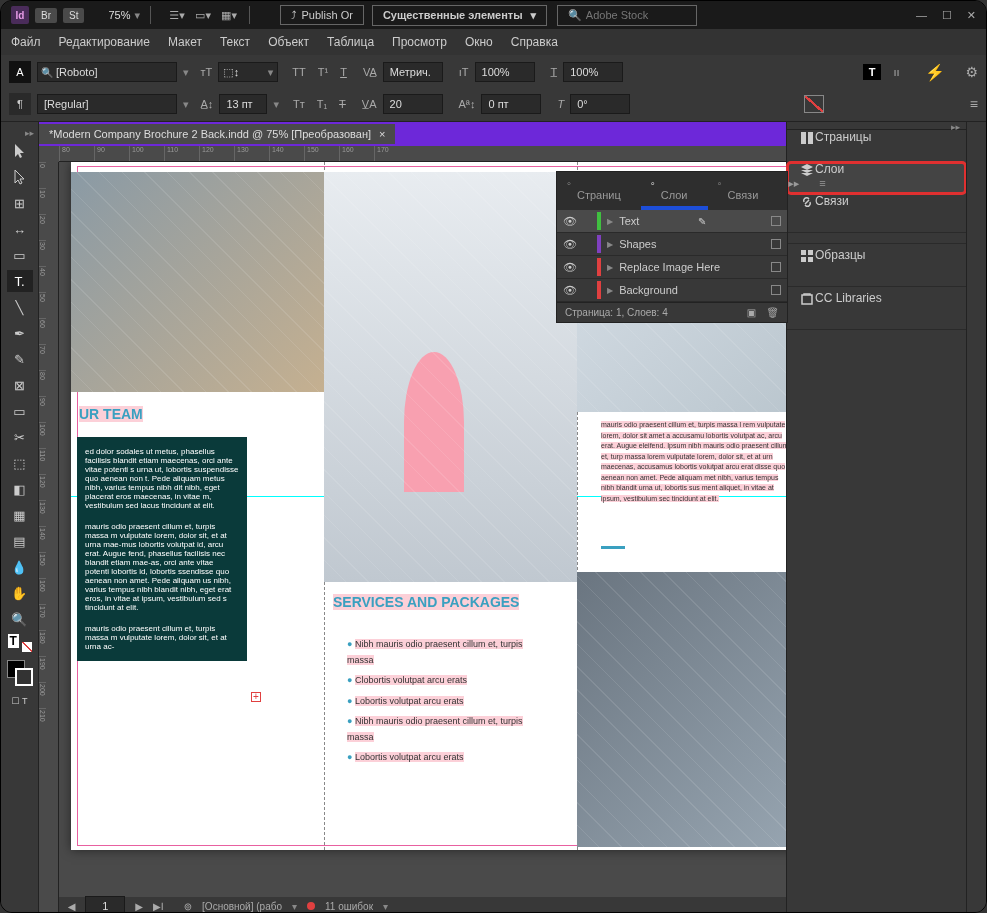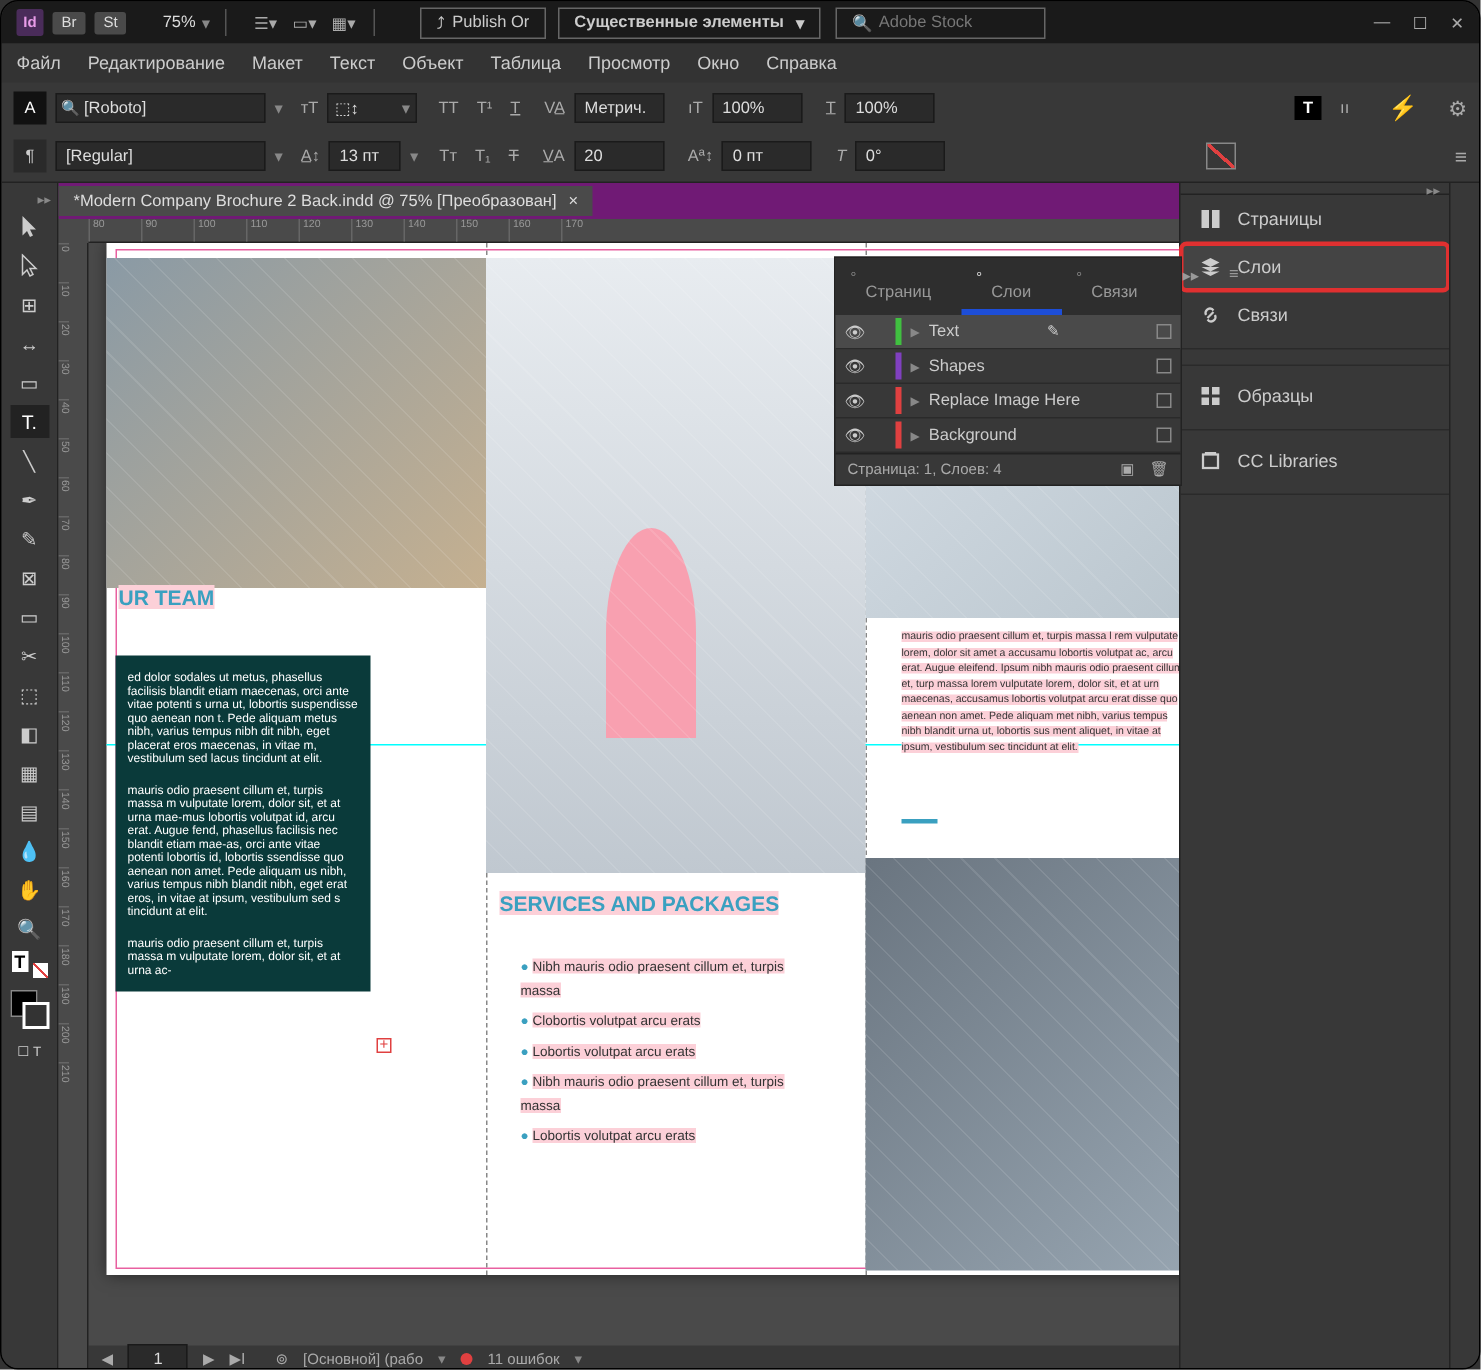--- a/index.html
+++ b/index.html
@@ -26,21 +26,21 @@
 .main { display:flex; height:calc(100% - 118px); }
 .toolbox { width:38px; background:#383838; display:flex; flex-direction:column; align-items:center; padding:6px 0; gap:4px; border-right:1px solid #222; }
 .toolbox .collapse { width:100%; height:8px; display:flex; justify-content:flex-end; padding-right:4px; color:#888; font-size:9px; }
 .tool { width:26px; height:22px; display:flex; align-items:center; justify-content:center; cursor:pointer; font-size:13px; color:#ccc; }
 .tool.sel { background:#222; color:#fff; }
 .tool svg { width:16px; height:16px; }
 .fillstroke { width:26px; height:26px; position:relative; margin-top:4px; }
 .fs-fill { width:18px; height:18px; border:1px solid #888; background:#000; position:absolute; top:0; left:0; }
 .fs-stroke { width:18px; height:18px; border:2px solid #fff; background:#333; position:absolute; bottom:0; right:0; }
 .docarea { flex:1; display:flex; flex-direction:column; background:#4a4a4a; position:relative; overflow:hidden; }
-.tabbar { height:24px; background:#701a75; display:flex; align-items:center; }
+.tabbar { height:24px; background:#6d28d9; display:flex; align-items:center; }
 .doctab { background:#4a4a4a; padding:4px 10px; font-size:11px; color:#ddd; display:flex; align-items:center; gap:8px; }
 .ruler { position:absolute; background:#4a4a4a; font-size:7px; color:#999; z-index:2; }
 .ruler.h { top:24px; left:20px; right:0; height:16px; display:flex; border-bottom:1px solid #222; }
 .ruler.v { top:40px; left:0; width:20px; bottom:0; border-right:1px solid #222; }
 .ruler.h span { width:35px; text-align:left; border-left:1px solid #666; padding-left:2px; }
 .ruler.v span { display:block; height:26px; border-top:1px solid #666; writing-mode:vertical-lr; padding-top:1px; }
 .canvas { position:absolute; top:40px; left:20px; right:0; bottom:18px; background:#4a4a4a; overflow:hidden; }
 .page { position:absolute; top:0; left:12px; width:760px; height:688px; background:#fff; box-shadow:0 0 10px rgba(0,0,0,.5); }
 .guide { position:absolute; }
 .guide.m { border:1px solid #e860a0; top:4px; left:6px; right:6px; bottom:4px; pointer-events:none; }
@@ -76,21 +76,21 @@
 .layer.sel { background:#4a4a4a; }
 .eye { width:14px; margin-right:8px; }
 .lcolor { width:4px; height:18px; margin-right:6px; }
 .lchev { margin-right:6px; color:#888; font-size:8px; }
 .ltarget { margin-left:auto; width:10px; height:10px; border:1px solid #888; }
 .pen-ic { margin-left:auto; margin-right:6px; font-size:10px; }
 .pf-footer { display:flex; align-items:center; padding:4px 8px; font-size:10px; color:#aaa; border-top:1px solid #222; }
 .pf-footer .pbtn { margin-left:auto; }
 .rpanels { width:180px; background:#383838; border-left:1px solid #222; }
 .rp-collapse { height:8px; text-align:right; padding-right:6px; font-size:9px; color:#888; border-bottom:1px solid #222; }
-.rpanel { display:flex; align-items:center; height:32px; padding:0 12px; gap:10px; font-size:12px; cursor:pointer; }
+.rpanel { display:flex; align-items:flex-start; height:32px; padding:0 12px; font-size:12px; cursor:pointer; }
 .rpanel.highlighted { background:#444; outline:3px solid #e03030; outline-offset:-2px; border-radius:4px; }
 .rp-group { border-bottom:1px solid #2a2a2a; padding-bottom:6px; margin-bottom:4px; }
 .rpanel svg { width:16px; height:16px; }
 .extrabar { width:20px; background:#383838; border-left:1px solid #222; display:flex; flex-direction:column; align-items:center; padding-top:30px; gap:20px; color:#aaa; }
 .rounded { border-radius:12px; overflow:hidden; border:1px solid #000; }
 </style>
 </head>
 <body class="rounded">
 
 <div class="titlebar">
@@ -265,21 +265,21 @@
         <div class="guide m"></div>
         <div class="guide c1"></div>
         <div class="guide c2"></div>
         <div class="guide h1"></div>
         <div class="img-ph img1"></div>
         <div class="img-ph img2">
             <div class="person" style="top:180px;left:80px;width:60px;height:140px"></div>
           </div>
         <div class="img-ph img3"></div>
         <div class="img-ph img4"></div>
-        <div class="txt hdr" style="top:228px;left:8px"><span class="hl">UR TEAM</span></div>
+        <div class="txt hdr" style="top:244px;left:8px"><span class="hl">UR TEAM</span></div>
         <div class="txt dark" style="top:275px;left:6px">
           <div class="hl" style="background:#0a3a3a">ed dolor sodales ut metus, phasellus facilisis blandit etiam maecenas, orci ante vitae potenti s urna ut, lobortis suspendisse quo aenean non t. Pede aliquam metus nibh, varius tempus nibh dit nibh, eget placerat eros maecenas, in vitae m, vestibulum sed lacus tincidunt at elit.</div>
           <div style="height:8px"></div>
           <div class="hl" style="background:#0a3a3a">mauris odio praesent cillum et, turpis massa m vulputate lorem, dolor sit, et at urna mae-mus lobortis volutpat id, arcu erat. Augue fend, phasellus facilisis nec blandit etiam mae-as, orci ante vitae potenti lobortis id, lobortis ssendisse quo aenean non amet. Pede aliquam us nibh, varius tempus nibh blandit nibh, eget erat eros, in vitae at ipsum, vestibulum sed s tincidunt at elit.</div>
           <div style="height:8px"></div>
           <div class="hl" style="background:#0a3a3a">mauris odio praesent cillum et, turpis massa m vulputate lorem, dolor sit, et at urna ac-</div>
         </div>
         <div style="position:absolute;top:530px;left:180px;width:10px;height:10px;border:1px solid #e04040;color:#e04040;font-size:10px;text-align:center;line-height:8px">+</div>
         <div class="txt hdr" style="top:432px;left:262px"><span class="hl">SERVICES AND PACKAGES</span></div>
         <ul class="txt bullets" style="top:470px;left:276px;width:200px" id="bullets">

